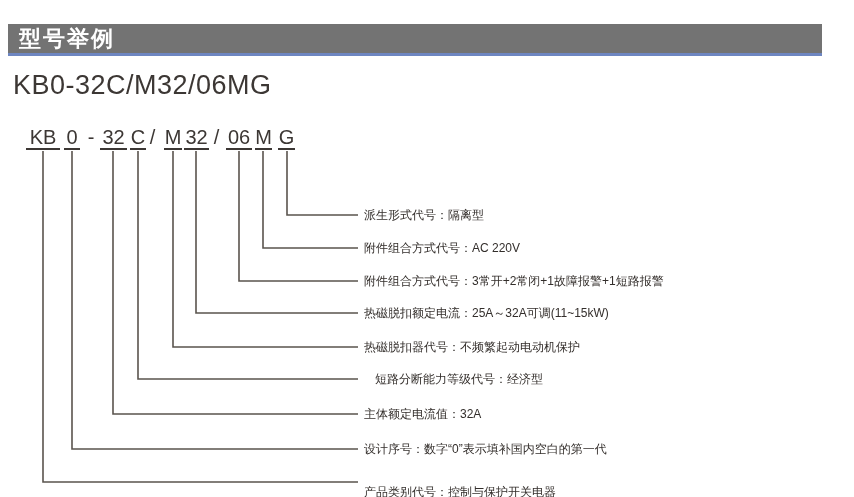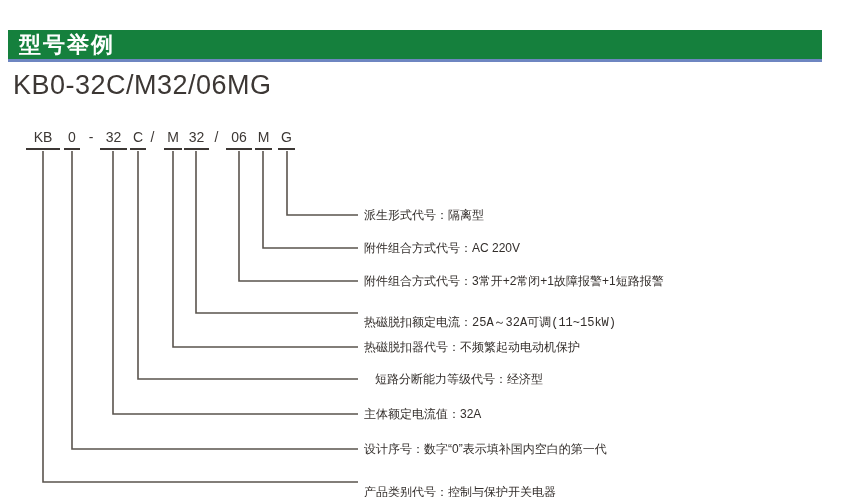--- a/index.html
+++ b/index.html
@@ -8,23 +8,23 @@
     position: relative;
     width: 854px;
     height: 497px;
     background: #ffffff;
     overflow: hidden;
     font-family: "Liberation Sans", "DejaVu Sans", sans-serif;
     color: #3a3430;
   }
   .title-bar {
     position: absolute;
-    left: 8px; top: 30px;
+    left: 8px; top: 24px;
     width: 814px; height: 32px;
-    background: #15803d;
+    background: #737373;
     border-bottom: 3px solid #6e86c1;
   }
   .title-text {
     display: block;
     padding-left: 11px;
     line-height: 30px;
     font-size: 22px;
     font-weight: bold;
     color: #ffffff;
     letter-spacing: 2px;
@@ -35,21 +35,21 @@
     font-size: 27px;
     letter-spacing: 0.5px;
     color: #3c3734;
     white-space: nowrap;
   }
   
   .part {
     position: absolute;
     top: 127px;
     height: 23px;
-    font-size: 14px;
+    font-size: 20px;
     line-height: 21px;
     text-align: center;
     color: #3c3734;
     white-space: nowrap;
   }
   .part.u { border-bottom: 2px solid #3c3734; }
   .p0  { left: 26px;  width: 34px; }
   .p1  { left: 64px;  width: 16px; }
   .p2  { left: 83px;  width: 16px; }
   .p3  { left: 100px; width: 27px; }
@@ -70,21 +70,21 @@
     position: absolute;
     left: 364px;
     font-size: 12px;
     line-height: 24px;
     color: #332e2b;
     white-space: nowrap;
   }
   .l0 { top: 203px; }
   .l1 { top: 236px; }
   .l2 { top: 269px; }
-  .l3 { top: 311px; font-family: Liberation Mono, monospace; }
+  .l3 { top: 301px; }
   .l4 { top: 335px; }
   .l5 { top: 367px; margin-left: 11px; }
   .l6 { top: 402px; }
   .l7 { top: 437px; text-align: right; }
   .l8 { top: 480px; }
 </style>
 </head>
 <body>
 
 <div class="page">

